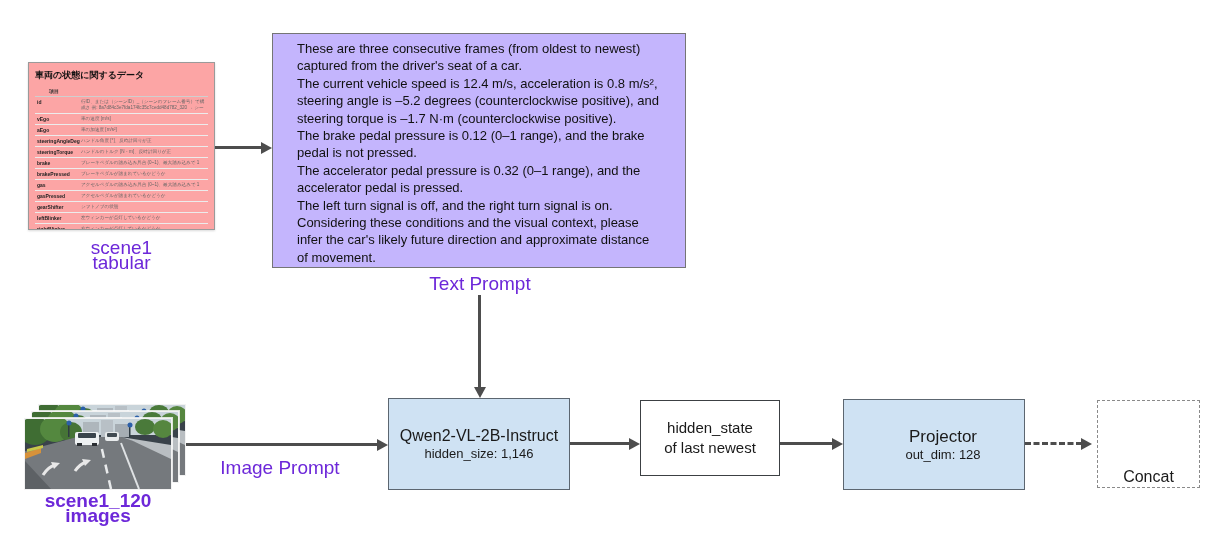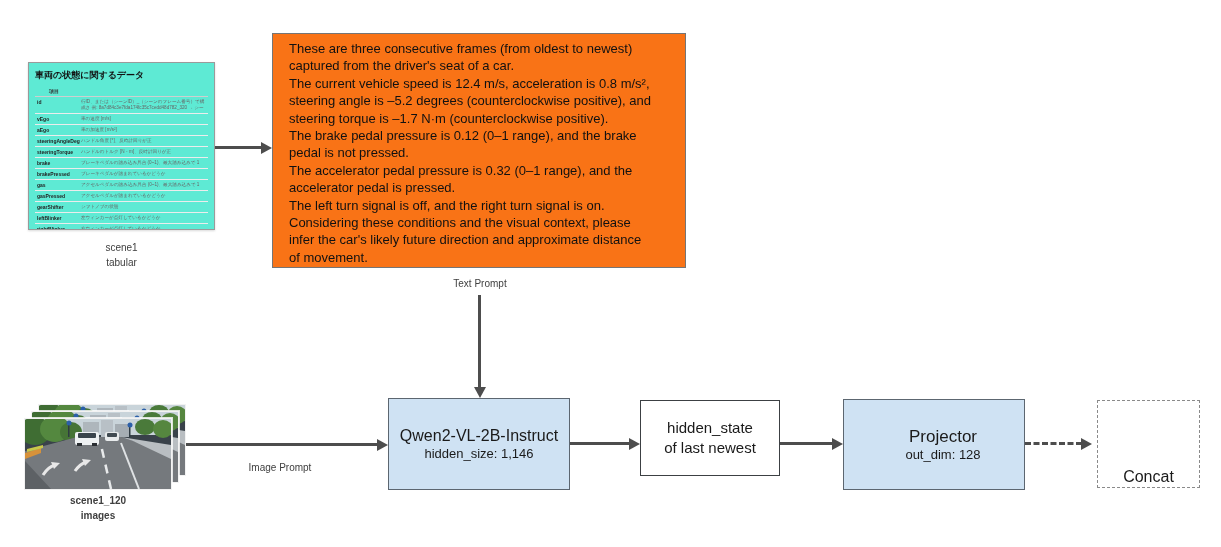--- a/index.html
+++ b/index.html
@@ -20,30 +20,30 @@
   .hline.dash{height:0;background:none;border-top:3px dashed #4d4d4d;}
   .vline{position:absolute;width:3px;background:#4d4d4d;}
   .head-right{position:absolute;width:0;height:0;
       border-top:6px solid transparent;border-bottom:6px solid transparent;
       border-left:11px solid #4d4d4d;}
   .head-down{position:absolute;width:0;height:0;
       border-left:6px solid transparent;border-right:6px solid transparent;
       border-top:11px solid #4d4d4d;}
 
   
-  .flowlabel{position:absolute;font-size:10px;color:#404040;text-align:center;white-space:pre-line;line-height:15px;}
+  .flowlabel{position:absolute;font-size:19px;color:#6d28d9;text-align:center;white-space:pre-line;line-height:15px;}
 
   
   .textbox{position:absolute;left:272px;top:33px;width:414px;height:235px;box-sizing:border-box;
-           background:#f97316;border:1px solid #757575;padding:6px 16px;
+           background:#c4b5fd;border:1px solid #757575;padding:6px 24px;
            font-size:13px;line-height:17.4px;color:#111;white-space:pre-line;overflow:hidden;}
 
   
   .tablefig{position:absolute;left:28px;top:62px;width:187px;height:168px;box-sizing:border-box;
-            background:#5eead4;border:1px solid #9a9a9a;box-shadow:0 1px 2px rgba(0,0,0,.15);
+            background:#fca5a5;border:1px solid #9a9a9a;box-shadow:0 1px 2px rgba(0,0,0,.15);
             padding:5px 6px 0 6px;overflow:hidden;}
   .tablefig .ttitle{font-size:9px;font-weight:bold;color:#111;margin:1px 0 4px 0;}
   .tablefig .thead{font-size:5px;font-weight:bold;color:#333;padding:2px 0 2px 14px;
                    border-bottom:1px solid #cfcfcf;}
   .trow{display:flex;border-bottom:1px solid #ececec;padding:2px 0;}
   .tkey{flex:0 0 44px;font-size:5px;font-weight:bold;color:#222;padding-left:2px;}
   .tdesc{flex:1;font-size:4.6px;color:#666;line-height:6px;}
 
   
   .photo-layer{position:absolute;width:146px;height:70px;border:1px solid #f2f2f2;

